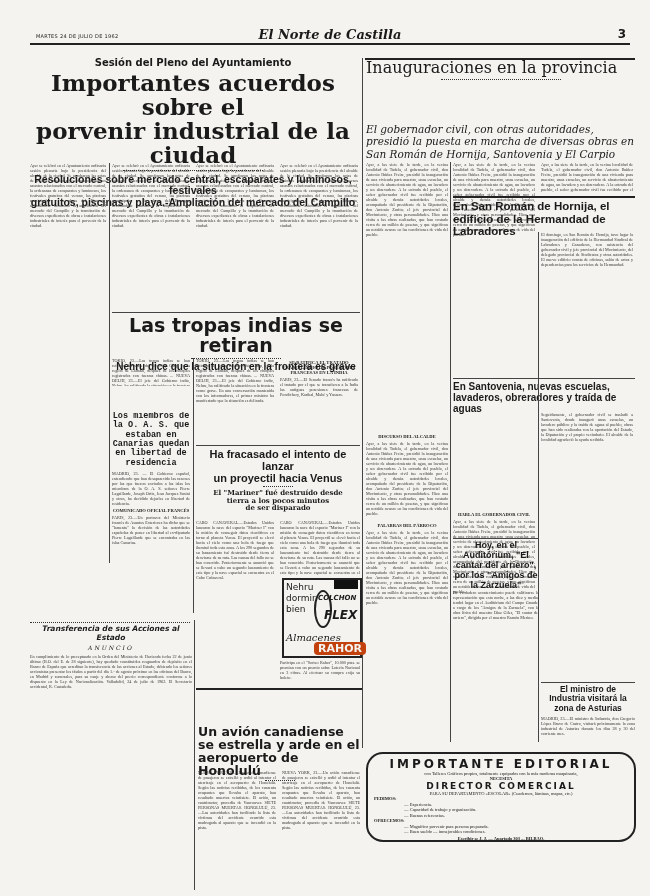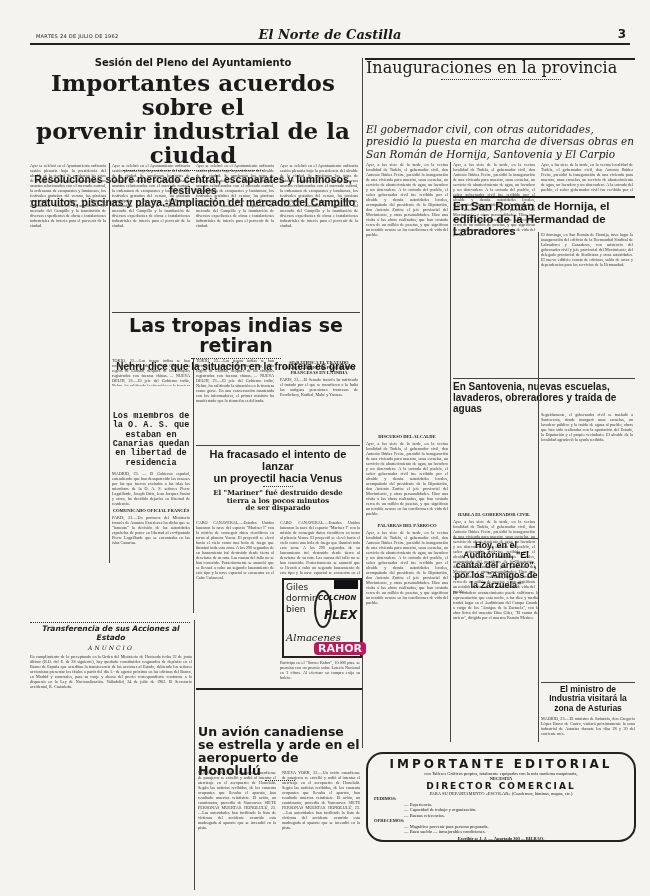--- a/index.html
+++ b/index.html
@@ -27,21 +27,21 @@
   .subhead { font-family: "Liberation Serif", serif; font-weight: bold; font-size: 4.6px; text-align: center; margin: 2px 0; }
 
   .ad-box { position: absolute; border: 2px solid #222; background: #f4f3ef; }
   .ad-flex { position: absolute; left: 282px; top: 578px; width: 80px; height: 80px; }
   .ad-flex .l1 { font-family: "DejaVu Sans", sans-serif; font-size: 9px; line-height: 11px; position: absolute; left: 2px; top: 2px; }
   .ad-flex .brand { position: absolute; right: 2px; top: 0px; width: 24px; height: 9px; background: #111; }
   .ad-flex .colchon { position: absolute; left: 34px; top: 14px; font-family: "DejaVu Sans", sans-serif; font-weight: bold; font-style: italic; font-size: 7px; }
   .ad-flex .flex { position: absolute; left: 40px; top: 28px; font-family: "DejaVu Sans", sans-serif; font-weight: bold; font-style: italic; font-size: 12px; }
   .ad-flex .swirl { position: absolute; left: 30px; top: 10px; width: 18px; height: 38px; border: 2px solid #222; border-radius: 50%; }
   .ad-flex .alm { position: absolute; left: 2px; top: 52px; font-family: "DejaVu Serif", serif; font-style: italic; font-size: 10px; }
-  .ad-flex .rahor { position: absolute; left: 30px; top: 62px; background: #be185d; color: #f4f3ef; font-family: "DejaVu Sans", sans-serif; font-weight: bold; font-size: 11px; padding: 0 4px; border-radius: 4px; }
+  .ad-flex .rahor { position: absolute; left: 30px; top: 62px; background: #c2410c; color: #f4f3ef; font-family: "DejaVu Sans", sans-serif; font-weight: bold; font-size: 11px; padding: 0 4px; border-radius: 4px; }
 
   .banco-title { font-family: "DejaVu Sans", sans-serif; font-style: italic; font-size: 19px; letter-spacing: 3px; text-align: center; }
   .banco-sub { font-family: "DejaVu Sans", sans-serif; font-style: italic; font-weight: bold; font-size: 7.5px; text-align: center; }
   .banco-anuncio { font-family: "DejaVu Serif", serif; font-style: italic; font-size: 6px; letter-spacing: 2px; text-align: center; margin-top: 2px; }
 
   .ed-title { font-family: "DejaVu Sans", sans-serif; font-weight: bold; font-size: 12px; letter-spacing: 3px; text-align: center; }
   .ed-line { font-family: "Liberation Serif", serif; font-size: 4.5px; text-align: center; }
   .ed-dir { font-family: "DejaVu Sans", sans-serif; font-weight: bold; font-size: 9px; letter-spacing: 2px; text-align: center; }
   .ed-list { font-family: "Liberation Serif", serif; font-size: 4.5px; line-height: 5.5px; }
   .ed-list .lab { font-weight: bold; }
@@ -101,21 +101,21 @@
   <div class="h-big" style="font-size:7px;margin-top:2px;">El "Mariner" fué destruído desde</div>
   <div class="h-big" style="font-size:7px;">tierra a los pocos minutos</div>
   <div class="h-big" style="font-size:7px;">de ser disparado</div>
 </div>
 <div class="col body-text" style="left:196px;top:520px;width:78px;height:150px;">CABO CANAVERAL.—Estados Unidos lanzaron la nave del espacio "Mariner I" con la misión de conseguir datos científicos en torno al planeta Venus. El proyectil se elevó hacia el cielo como una bola de fuego que iluminó toda esta zona. A los 290 segundos de su lanzamiento fué destruido desde tierra al desviarse de su ruta. Las causas del fallo no se han conocido. Posteriormente se anunció que se llevará a cabo un segundo lanzamiento de este tipo y la nave espacial se encuentra en el Cabo Cañaveral.</div>
 <div class="col body-text" style="left:280px;top:520px;width:80px;height:55px;">CABO CANAVERAL.—Estados Unidos lanzaron la nave del espacio "Mariner I" con la misión de conseguir datos científicos en torno al planeta Venus. El proyectil se elevó hacia el cielo como una bola de fuego que iluminó toda esta zona. A los 290 segundos de su lanzamiento fué destruido desde tierra al desviarse de su ruta. Las causas del fallo no se han conocido. Posteriormente se anunció que se llevará a cabo un segundo lanzamiento de este tipo y la nave espacial se encuentra en el Cabo Cañaveral.</div>
 <div class="col body-text" style="left:280px;top:660px;width:80px;height:24px;">Participa en el "Sorteo Rahor", 10.000 ptas. se premian con un premio sobre Lotería Nacional en 3 cifras. Al efectuar su compra exija su boleto.</div>
 
 <div class="ad-box ad-flex">
   <div class="l1">
-    <div>Giles</div>
+    <div>Nehru</div>
     <div>dormir</div>
     <div>bien</div>
   </div>
   <div class="brand"></div>
   <div class="swirl"></div>
   <div class="colchon">COLCHON</div>
   <div class="flex">FLEX</div>
   <div class="alm">Almacenes</div>
   <div class="rahor">RAHOR</div>
 </div>

